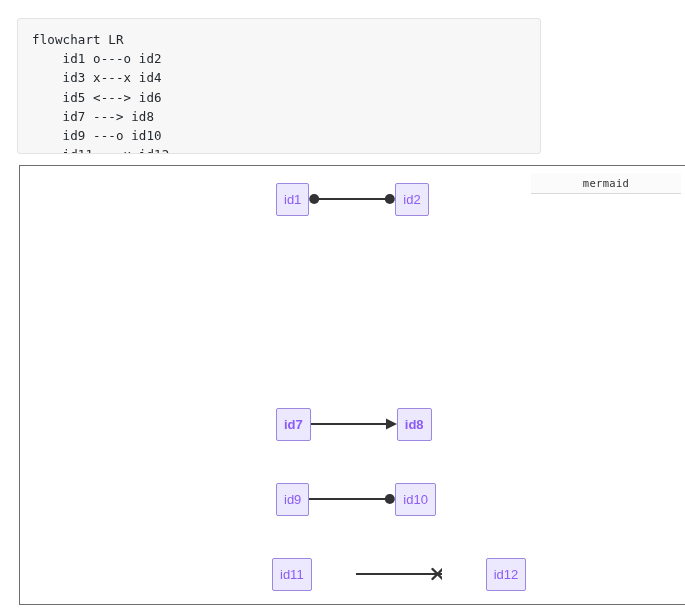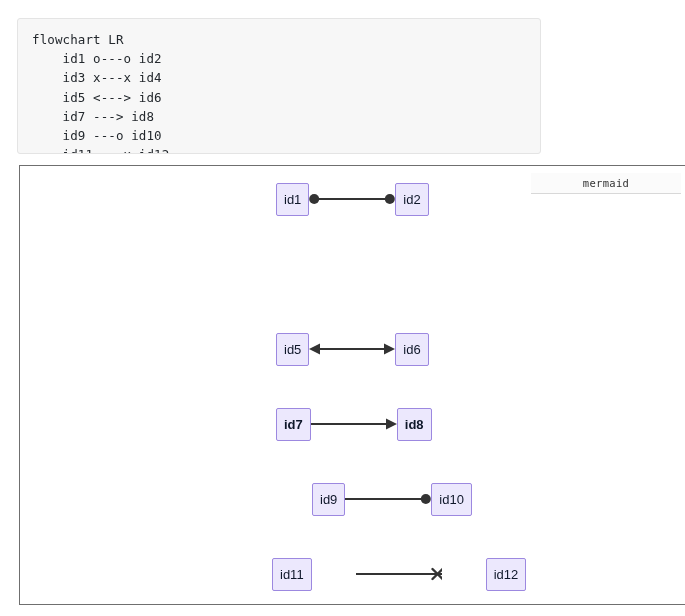--- a/index.html
+++ b/index.html
@@ -89,21 +89,21 @@
     box-sizing: border-box;
     height: 33px;
     background: #ece8fd;
     border: 1px solid #9c88e0;
     border-radius: 2px;
     display: flex;
     align-items: center;
     justify-content: center;
     font-family: "Liberation Sans", sans-serif;
     font-size: 13px;
-    color: #0f172a;
+    color: #8b5cf6;
     padding: 0 7px;
     position: relative;
     z-index: 2;
   }
 
   .connector {
     position: relative;
     height: 34px;
     flex: 0 0 auto;
     z-index: 1;
@@ -134,42 +134,31 @@
         <div class="node">id1</div>
         <div class="connector" style="width: 86px;">
           <svg width="86" height="34" viewBox="0 0 86 34">
             <line x1="9" y1="17" x2="77" y2="17" stroke="#333333" stroke-width="2"></line>
             <circle cx="5.2" cy="17" r="5.0" fill="#333333"></circle>
             <circle cx="80.8" cy="17" r="5.0" fill="#333333"></circle>
           </svg>
         </div>
         <div class="node">id2</div>
       </div>
-      <div class="edge-row" style="top: 166px; left: 256px;">
-        <div class="node">id5</div>
-        <div class="connector" style="width: 86px;">
-          <svg width="86" height="34" viewBox="0 0 86 34">
-            <line x1="10" y1="17" x2="76" y2="17" stroke="#333333" stroke-width="2"></line>
-            <path d="M0 17 L11 11.5 L11 22.5 Z" fill="#333333"></path>
-            <path d="M86 17 L75 11.5 L75 22.5 Z" fill="#333333"></path>
-          </svg>
-        </div>
-        <div class="node">id6</div>
-      </div>
       <div class="edge-row" style="top: 241px; left: 256px; font-weight: bold;">
         <div class="node">id7</div>
         <div class="connector" style="width: 86px;">
           <svg width="86" height="34" viewBox="0 0 86 34">
             <line x1="0" y1="17" x2="76" y2="17" stroke="#333333" stroke-width="2"></line>
             <path d="M86 17 L75 11.5 L75 22.5 Z" fill="#333333"></path>
           </svg>
         </div>
         <div class="node">id8</div>
       </div>
-      <div class="edge-row" style="top: 316px; left: 256px; margin-left: 36px;">
+      <div class="edge-row" style="top: 316px; left: 256px;">
         <div class="node">id9</div>
         <div class="connector" style="width: 86px;">
           <svg width="86" height="34" viewBox="0 0 86 34">
             <line x1="0" y1="17" x2="77" y2="17" stroke="#333333" stroke-width="2"></line>
             <circle cx="80.8" cy="17" r="5.0" fill="#333333"></circle>
           </svg>
         </div>
         <div class="node">id10</div>
       </div>
       <div class="edge-row" style="top: 391px; left: 252px; gap: 44px;">

